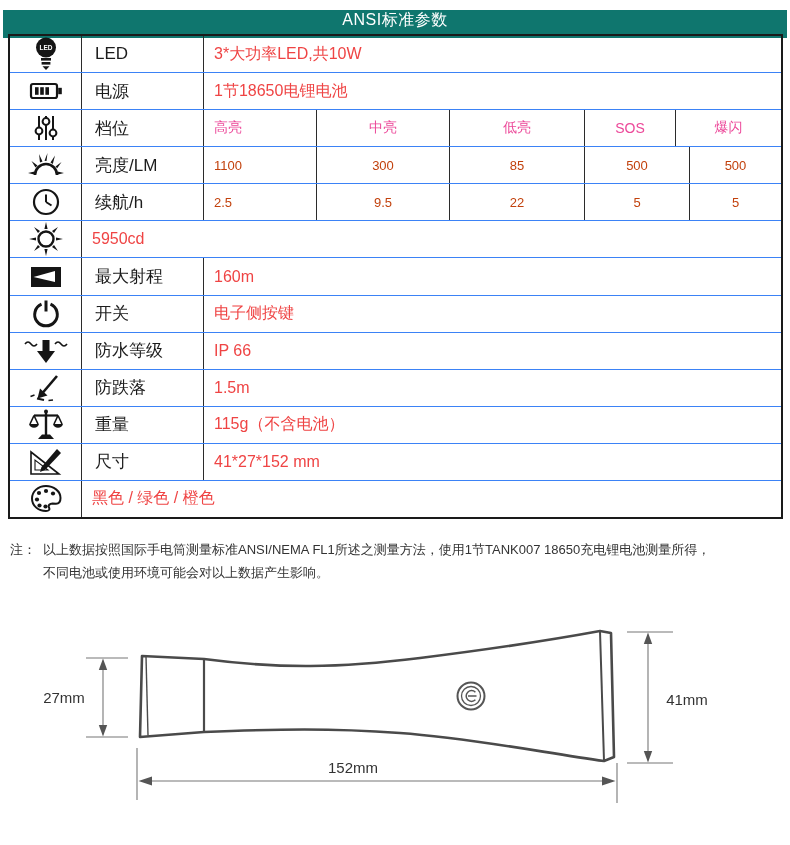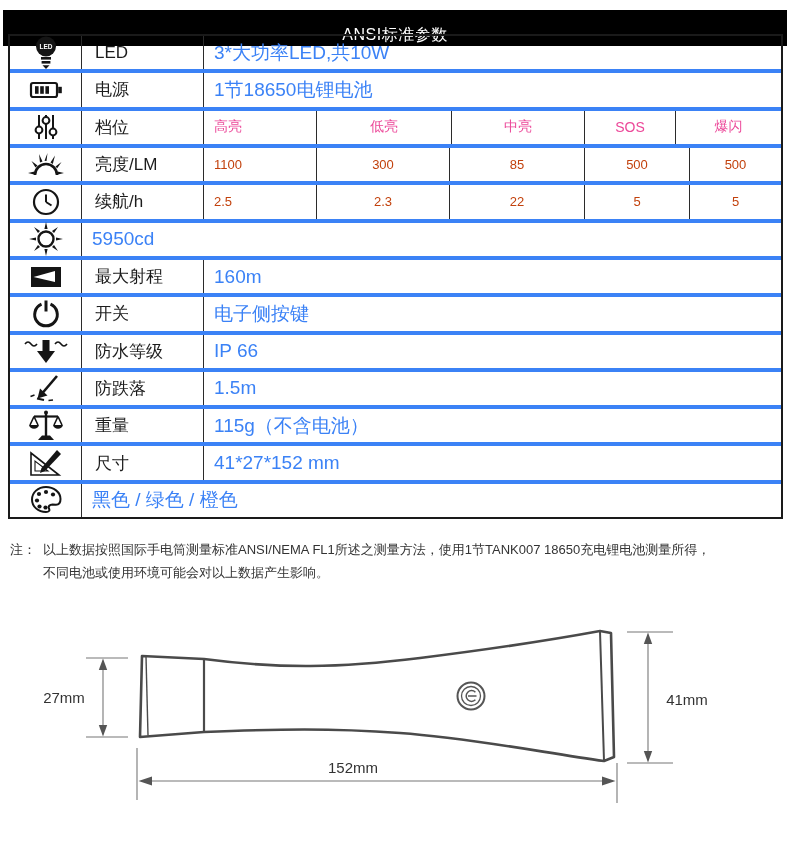--- a/index.html
+++ b/index.html
@@ -1,31 +1,31 @@
 <!DOCTYPE html>
 <html><head>
 <meta charset="utf-8">
 <style>
   html,body{margin:0;padding:0}
   body{width:790px;height:845px;background:#fff;position:relative;
        font-family:"Liberation Sans","DejaVu Sans",sans-serif;color:#222;overflow:hidden}
 
-  .titlebar{position:absolute;left:3px;top:10px;width:784px;height:36px;background:#000000;
-            color:#fff;display:flex;align-items:flex-end;justify-content:center;
+  .titlebar{position:absolute;left:3px;top:10px;width:784px;height:28px;background:#0f766e;
+            color:#fff;display:flex;align-items:flex-start;justify-content:center;
             font-size:16px;letter-spacing:.5px}
 
   .spec-table{position:absolute;left:8px;top:34px;width:775px;height:485px;
               border:2px solid #1a1a1a;box-sizing:border-box;display:flex;flex-direction:column}
-  .row{flex:1;display:flex;border-top:4px solid #3b82f6;min-height:0}
+  .row{flex:1;display:flex;border-top:1px solid #3b82f6;min-height:0}
   .row:first-child{border-top:none}
   .cell-icon{flex:0 0 71px;border-right:1px solid #2b2b2b;display:flex;
              align-items:center;justify-content:center}
   .cell-label{flex:0 0 122px;border-right:1px solid #2b2b2b;display:flex;align-items:center;
               padding-left:13px;font-size:17px;color:#1c1c1c;box-sizing:border-box;white-space:nowrap}
-  .cell-value{flex:1;display:flex;align-items:center;padding-left:10px;font-size:19px;color:#3b82f6}
+  .cell-value{flex:1;display:flex;align-items:center;padding-left:10px;font-size:16px;color:#ef4444}
   .vcell{display:flex;align-items:center;justify-content:center;font-size:13px;color:#c2410c;
          border-right:1px solid #2b2b2b;box-sizing:border-box}
   .vcell:last-child{border-right:none}
   .vcell.c1{flex:0 0 113px;justify-content:flex-start;padding-left:10px}
   .vcell.c2{flex:0 0 133px}
   .vcell.c3{flex:0 0 135px}
   .vcell.c4{flex:0 0 105px}
   .vcell.c5{flex:1}
   .mode-row .vcell{font-size:14px;color:#ec4899}
 
@@ -80,22 +80,22 @@
         <line x1="8" y1="3" x2="8" y2="27" stroke="#151515" stroke-width="2"></line>
         <line x1="15" y1="3" x2="15" y2="27" stroke="#151515" stroke-width="2"></line>
         <line x1="22" y1="3" x2="22" y2="27" stroke="#151515" stroke-width="2"></line>
         <circle cx="8" cy="18" r="3.4" fill="#fff" stroke="#151515" stroke-width="2"></circle>
         <circle cx="15" cy="8.5" r="3.4" fill="#fff" stroke="#151515" stroke-width="2"></circle>
         <circle cx="22" cy="20" r="3.4" fill="#fff" stroke="#151515" stroke-width="2"></circle>
       </svg>
     </div>
     <div class="cell-label">档位</div>
     <div class="vcell c1">高亮</div>
+    <div class="vcell c2">中亮</div>
     <div class="vcell c3">低亮</div>
-    <div class="vcell c2">中亮</div>
     <div class="vcell c5">SOS</div>
     <div class="vcell c4">爆闪</div>
   </div>
 
   <div class="row">
     <div class="cell-icon">
       <svg class="ic" width="38" height="26" viewBox="0 0 38 26">
         <path d="M8,23 A11,11 0 0 1 30,23" fill="none" stroke="#151515" stroke-width="2.6"></path>
         <polygon points="1,21 7.5,19.5 7,22.5" fill="#151515"></polygon>
         <polygon points="4.5,9 10.5,13.5 8.5,15.5" fill="#151515"></polygon>
@@ -117,21 +117,21 @@
   <div class="row">
     <div class="cell-icon">
       <svg class="ic" width="30" height="30" viewBox="0 0 30 30">
         <circle cx="15" cy="15" r="12" fill="none" stroke="#151515" stroke-width="2.2"></circle>
         <line x1="15" y1="15" x2="15" y2="7.5" stroke="#151515" stroke-width="2"></line>
         <line x1="15" y1="15" x2="20.5" y2="18.5" stroke="#151515" stroke-width="2"></line>
       </svg>
     </div>
     <div class="cell-label">续航/h</div>
     <div class="vcell c1">2.5</div>
-    <div class="vcell c2">2.3</div>
+    <div class="vcell c2">9.5</div>
     <div class="vcell c3">22</div>
     <div class="vcell c4">5</div>
     <div class="vcell c5">5</div>
   </div>
 
   <div class="row">
     <div class="cell-icon">
       <svg class="ic" width="36" height="36" viewBox="0 0 36 36">
         <circle cx="18" cy="18" r="7.5" fill="none" stroke="#151515" stroke-width="2.4"></circle>
         <g fill="#151515">

